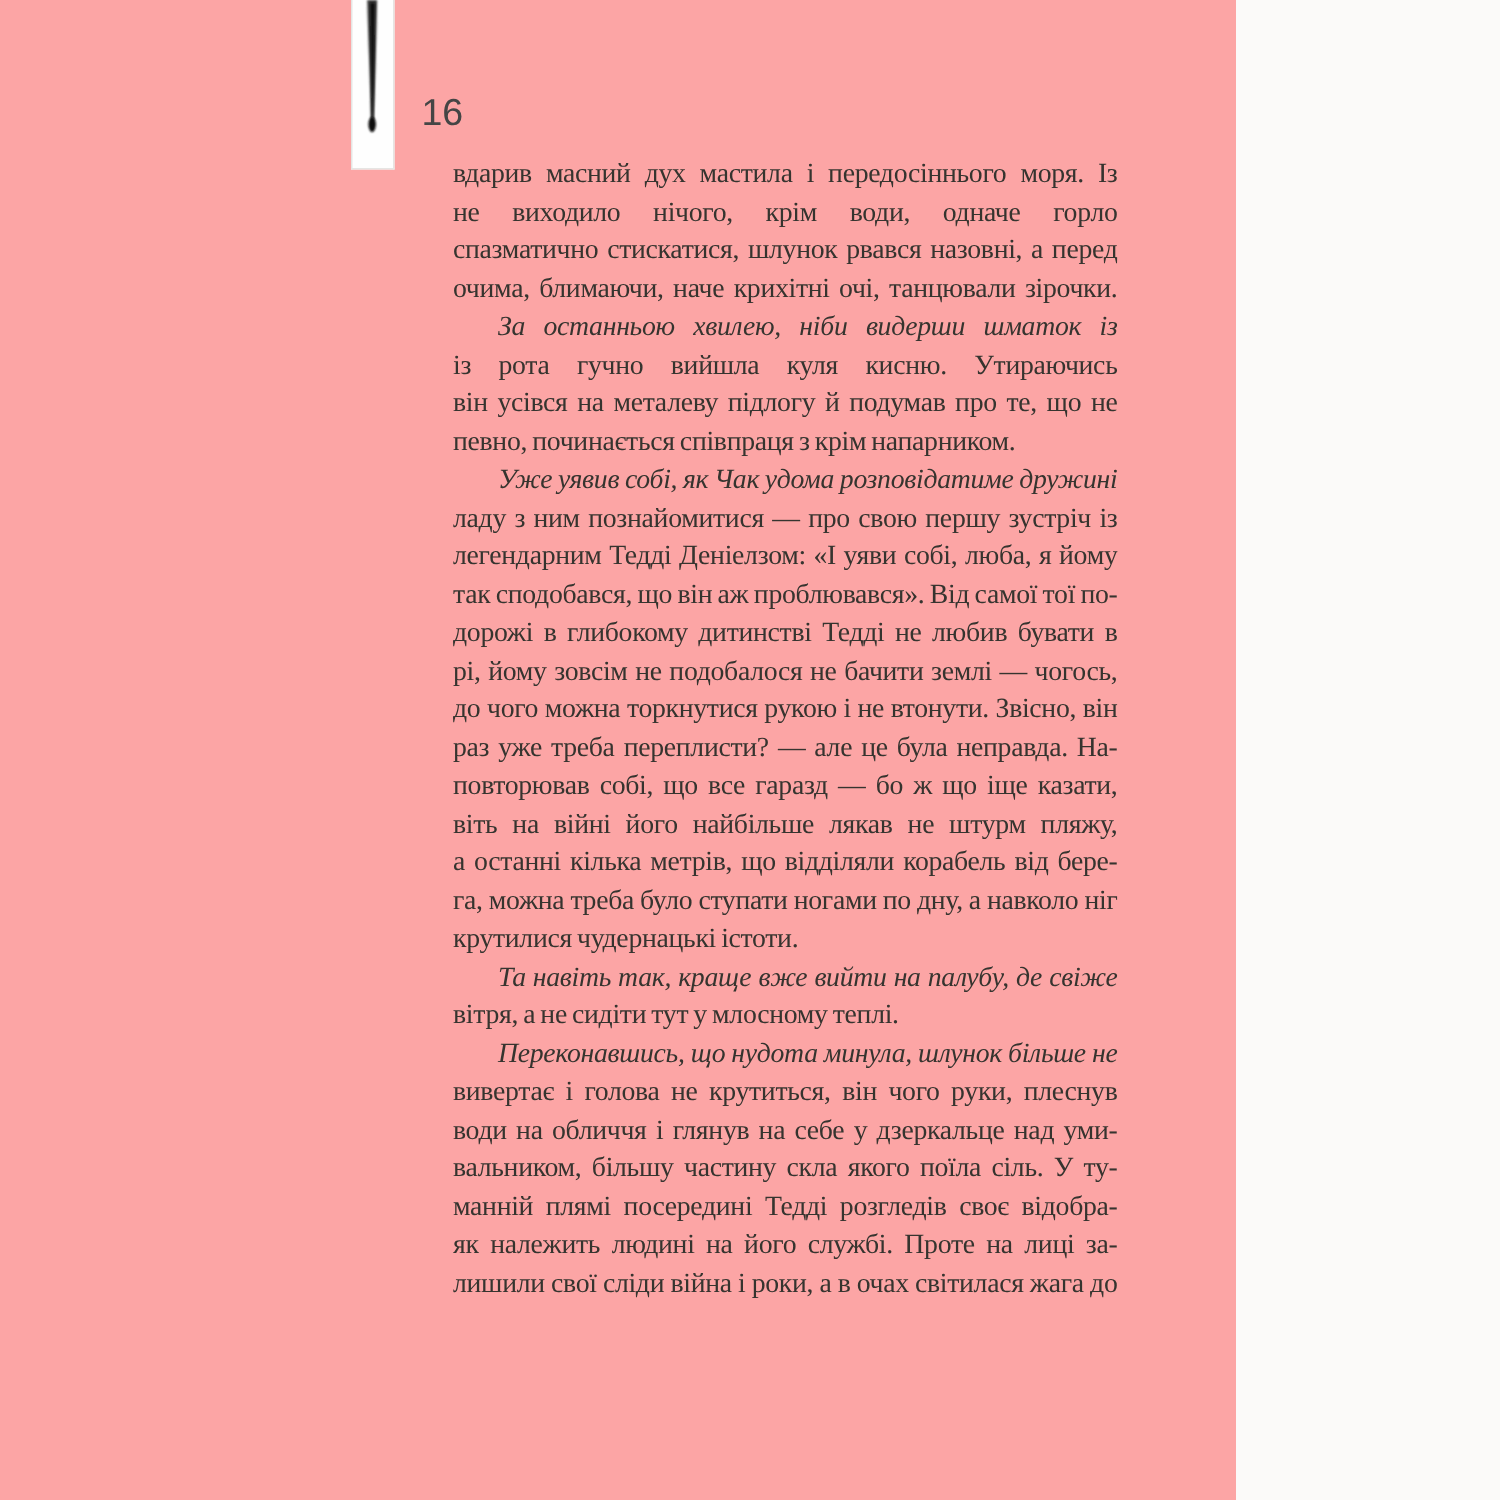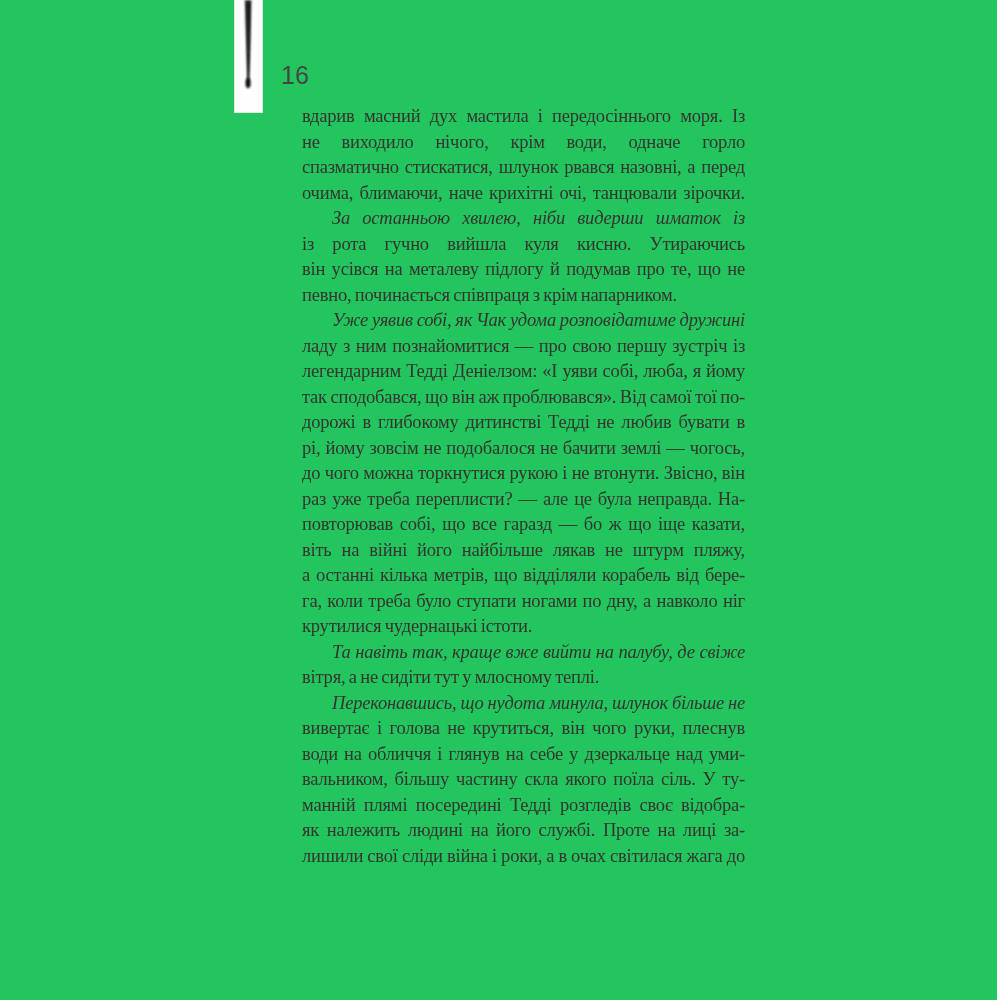--- a/index.html
+++ b/index.html
@@ -4,23 +4,23 @@
 <style>
   html, body {
     margin: 0;
     padding: 0;
     width: 1000px;
     height: 1000px;
     background: #fbfaf9;
   }
   .page {
     position: relative;
-    width: 997px;
+    width: 824px;
     height: 1000px;
-    background: #22c55e;
+    background: #fca5a5;
     overflow: hidden;
     font-family: "Liberation Serif", serif;
   }
   .bookmark-card {
     position: absolute;
     left: 234px;
     top: 0;
     width: 29px;
     height: 113px;
     background: #fefefe;
@@ -98,21 +98,21 @@
         <div class="line">ладу з ним познайомитися — про свою першу зустріч із</div>
         <div class="line">легендарним Тедді Деніелзом: «І уяви собі, люба, я йому</div>
         <div class="line">так сподобався, що він аж проблювався». Від самої тої по-</div>
         <div class="line">дорожі в глибокому дитинстві Тедді не любив бувати в мо-</div>
         <div class="line">рі, йому зовсім не подобалося не бачити землі — чогось,</div>
         <div class="line">до чого можна торкнутися рукою і не втонути. Звісно, він</div>
         <div class="line">раз уже треба переплисти? — але це була неправда. На-</div>
         <div class="line">повторював собі, що все гаразд — бо ж що іще казати,</div>
         <div class="line">віть на війні його найбільше лякав не штурм пляжу,</div>
         <div class="line">а останні кілька метрів, що відділяли корабель від бере-</div>
-        <div class="line">га, коли треба було ступати ногами по дну, а навколо ніг</div>
+        <div class="line">га, можна треба було ступати ногами по дну, а навколо ніг</div>
         <div class="line para-last">крутилися чудернацькі істоти.</div>
       </div>
       <div class="paragraph">
         <div class="line indent">Та навіть так, краще вже вийти на палубу, де свіже по-</div>
         <div class="line para-last">вітря, а не сидіти тут у млосному теплі.</div>
       </div>
       <div class="paragraph">
         <div class="line indent">Переконавшись, що нудота минула, шлунок більше не</div>
         <div class="line">вивертає і голова не крутиться, він чого руки, плеснув</div>
         <div class="line">води на обличчя і глянув на себе у дзеркальце над уми-</div>

